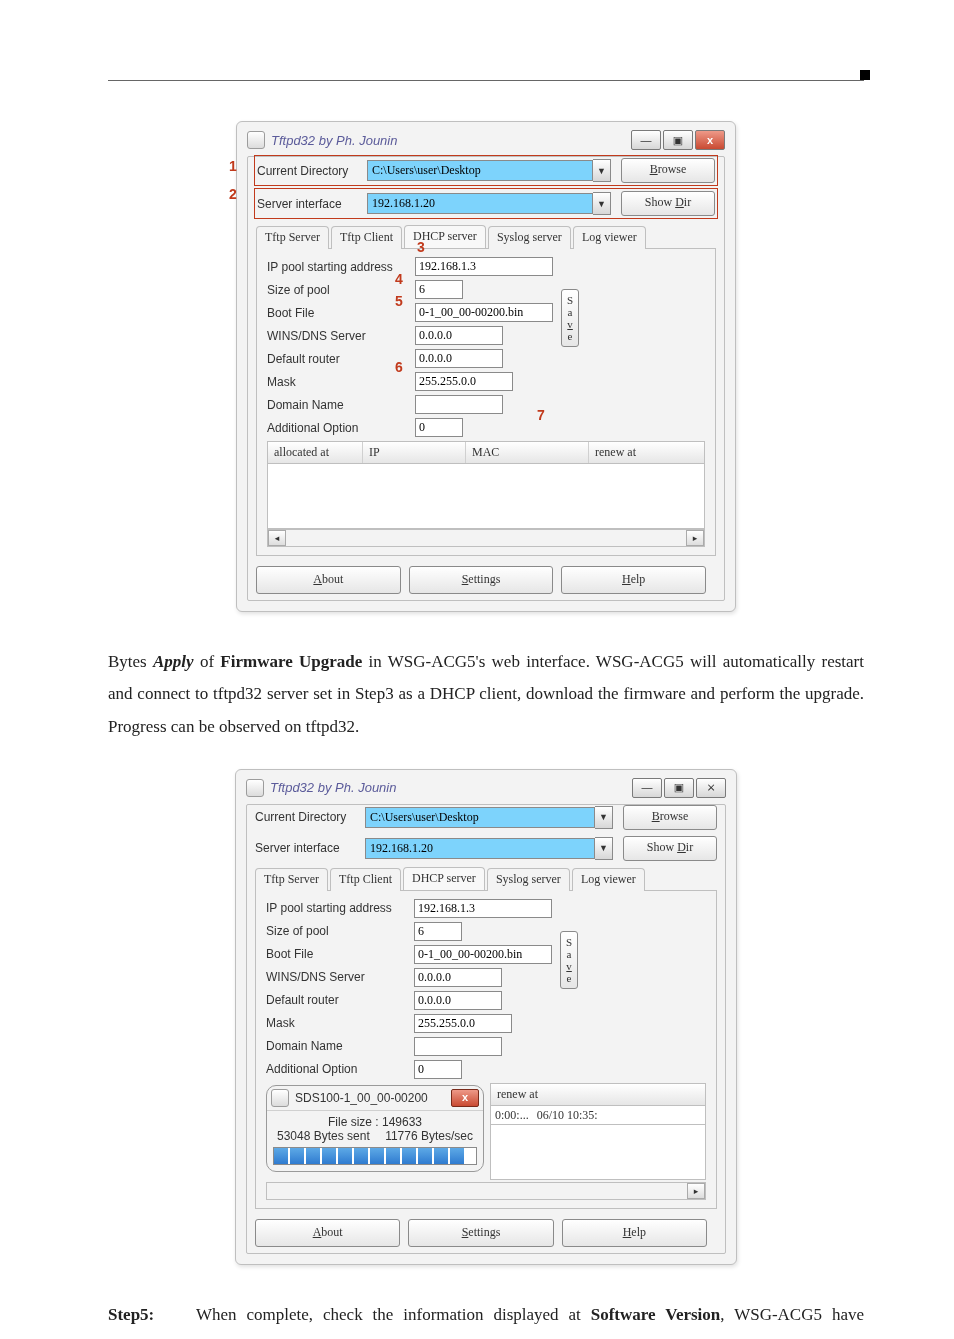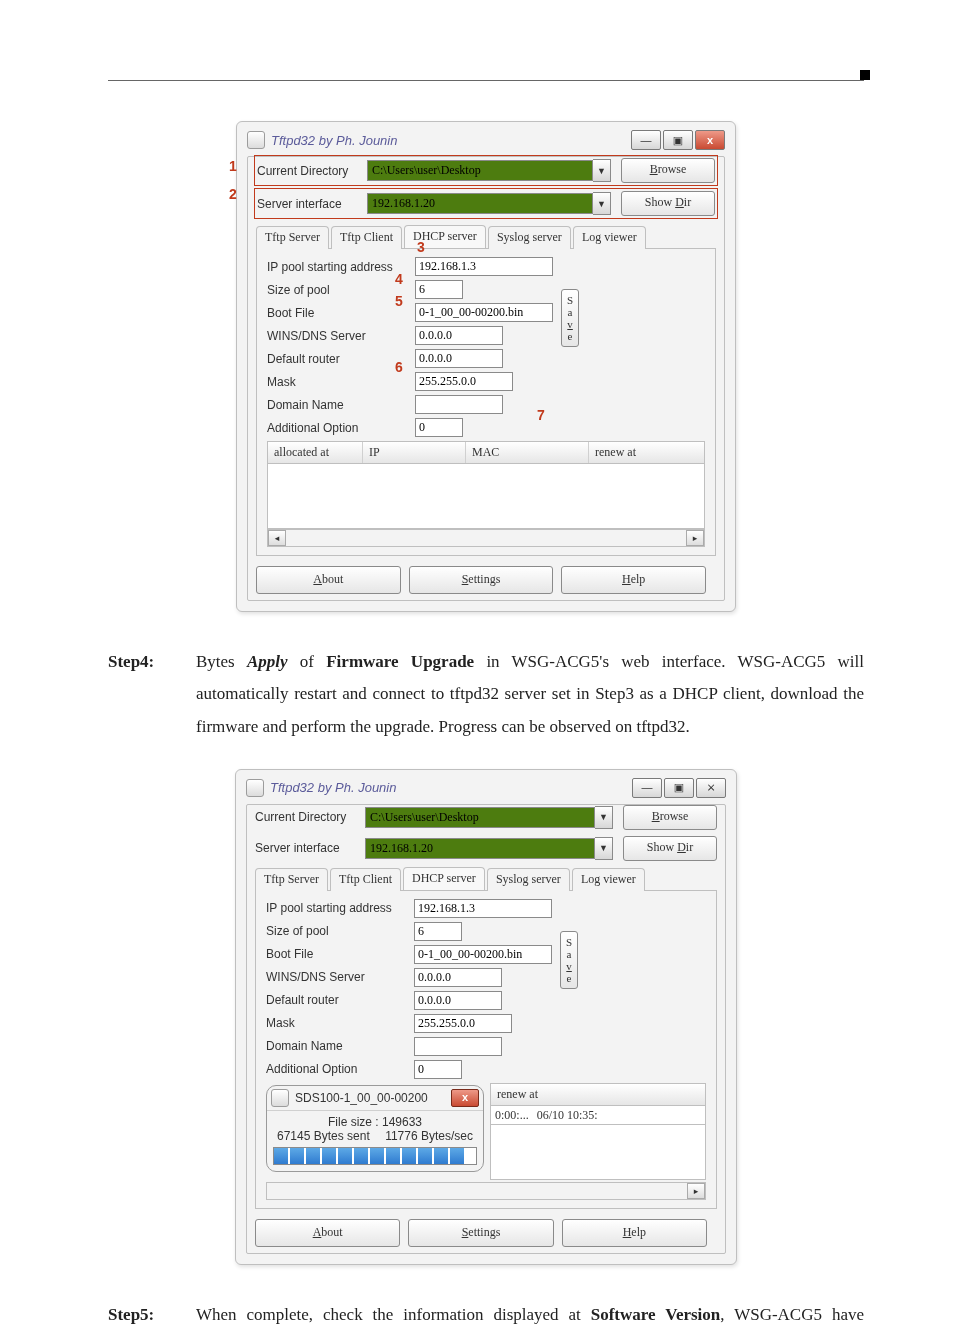--- a/index.html
+++ b/index.html
@@ -12,21 +12,21 @@
 .titlebar{display:flex;align-items:center;padding:2px 0 6px}
 .tglyph{width:16px;height:16px;border:1px solid #9c9c9c;border-radius:3px;background:linear-gradient(#fff,#dcdcdc);margin-right:6px}
 .tlabel{color:#5b5b9a;font-style:italic;font-size:13px}
 .wbtns{margin-left:auto;display:flex;gap:2px}
 .wb{width:28px;height:18px;border:1px solid #7a7a7a;border-radius:2px;display:flex;align-items:center;justify-content:center;font-size:11px;line-height:1;background:linear-gradient(#fff,#d7d7d7)}
 .wb.close{background:linear-gradient(#e98,#c94a32);color:#fff;font-weight:bold}
 .panel{border:1px solid #bfbfbf;background:#f3f3f3;padding:0 8px 6px;border-radius:2px}
 .row{display:flex;align-items:center;margin-bottom:6px}
 .row .lab{width:110px}
 .combo{flex:1;display:flex;align-items:center}
-.combo input{flex:1;height:19px;border:1px solid #8a8a8a;background:#4d7c0f;padding:0 4px;font:12px Tahoma}
+.combo input{flex:1;height:19px;border:1px solid #8a8a8a;background:#7dd3fc;padding:0 4px;font:12px Tahoma}
 .combo .dd{width:17px;height:21px;border:1px solid #8a8a8a;border-left:none;background:linear-gradient(#fff,#d7d7d7);display:flex;align-items:center;justify-content:center;font-size:9px;color:#333}
 .btn{width:92px;height:23px;margin-left:10px;border:1px solid #8a8a8a;background:linear-gradient(#fff,#e6e6e6);border-radius:3px;font:12px Tahoma;text-align:center;line-height:21px}
 .btn u{text-decoration:underline}
 .tabs{display:flex;border-bottom:1px solid #bfbfbf;margin:6px 0 0;position:relative}
 .tab{padding:3px 8px 4px;border:1px solid #bfbfbf;border-bottom:none;background:#f3f3f3;border-radius:4px 4px 0 0;margin-right:2px;font:12px Tahoma;color:#333;position:relative;top:1px}
 .tab.sel{background:#f8f8f8;top:0;font-weight:normal}
 .body{border:1px solid #bfbfbf;border-top:none;background:#f3f3f3;padding:8px 10px 8px;position:relative}
 .frow{display:flex;align-items:center;margin-bottom:4px}
 .flab{width:148px}
 .fin{width:130px;height:17px;border:1px solid #8a8a8a;background:#fff;padding:0 3px;font:12px Tahoma}
@@ -158,21 +158,20 @@
 
    <div class="bottom">
     <div class="bb"><u>A</u><span>bout</span></div>
     <div class="bb"><u>S</u><span>ettings</span></div>
     <div class="bb"><u>H</u><span>elp</span></div>
    </div>
   </div>
  </div>
 
  <div class="step">
-  <div class="stepn">Step4:</div>
   <div class="steptxt">
    <span>Bytes </span><b><i>Apply</i></b><span> of </span><b>Firmware Upgrade</b><span> in WSG-ACG5's web interface. WSG-ACG5 will automatically restart and connect to tftpd32 server set in Step3 as a DHCP client, download the firmware and perform the upgrade. Progress can be observed on tftpd32.</span>
   </div>
  </div>
 
  <div class="fig w2">
   <div class="titlebar">
    <span class="tglyph"></span>
    <span class="tlabel">Tftpd32 by Ph. Jounin</span>
    <div class="wbtns">
@@ -247,21 +246,21 @@
 
     <div style="display:flex;align-items:flex-start">
      <div class="popup" style="flex:1;max-width:298px">
       <div class="ptitle">
        <span class="tglyph"></span>
        <span>SDS100-1_00_00-00200</span>
        <span class="pclose">x</span>
       </div>
       <div style="text-align:center;padding-top:4px">File size : 149633</div>
       <div style="display:flex;justify-content:space-between;padding:0 10px">
-       <span>67145 Bytes sent</span>
+       <span>53048 Bytes sent</span>
        <span>11776 Bytes/sec</span>
       </div>
       <div class="prog">
        <span class="pseg"></span>
                 <span class="pseg"></span>
                 <span class="pseg"></span>
                 <span class="pseg"></span>
                 <span class="pseg"></span>
                 <span class="pseg"></span>
                 <span class="pseg"></span>

